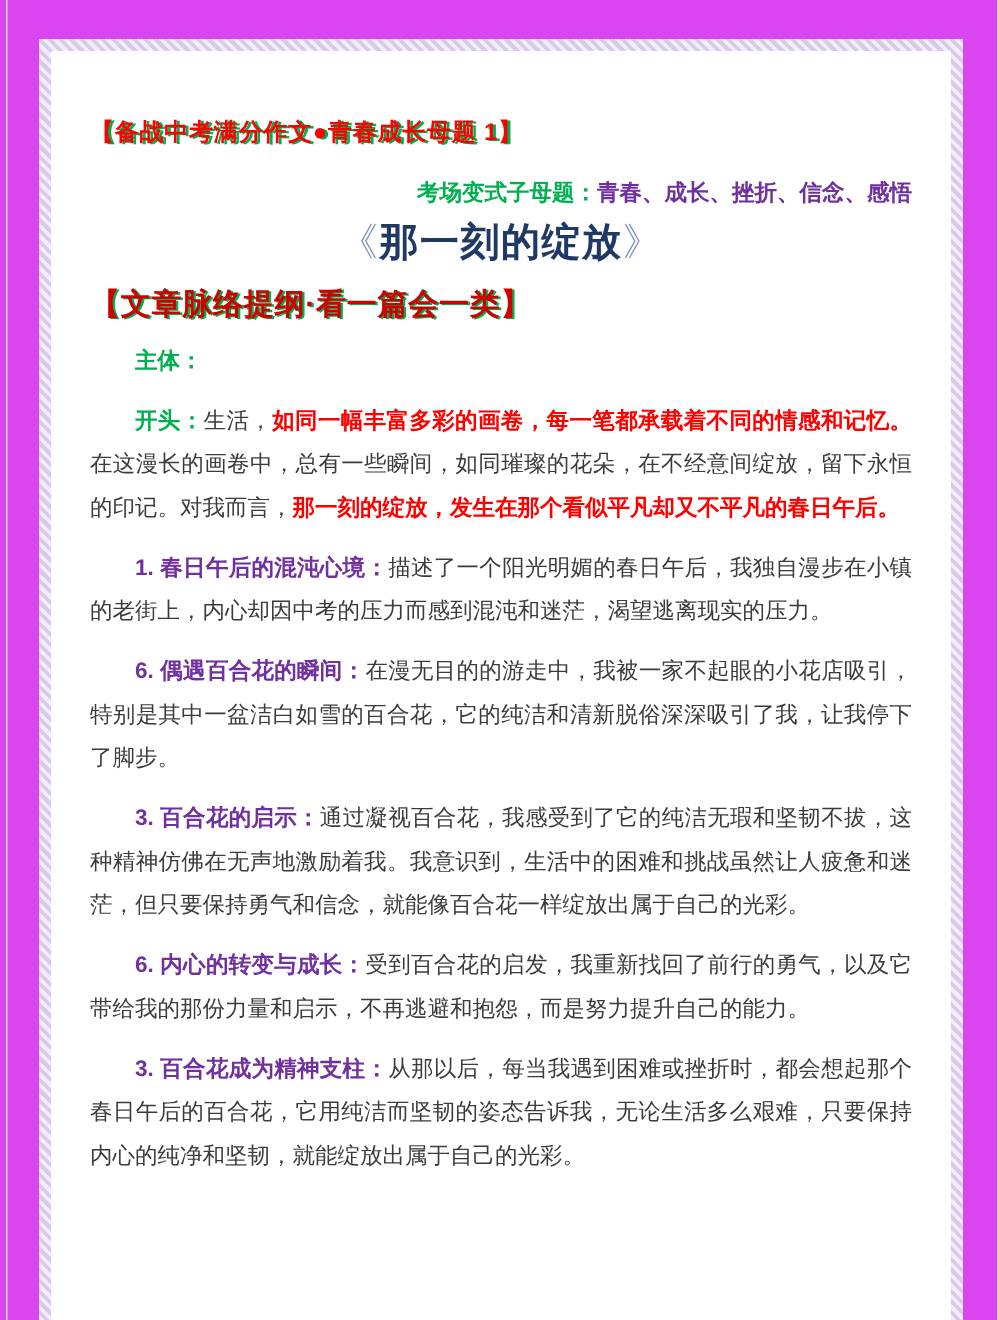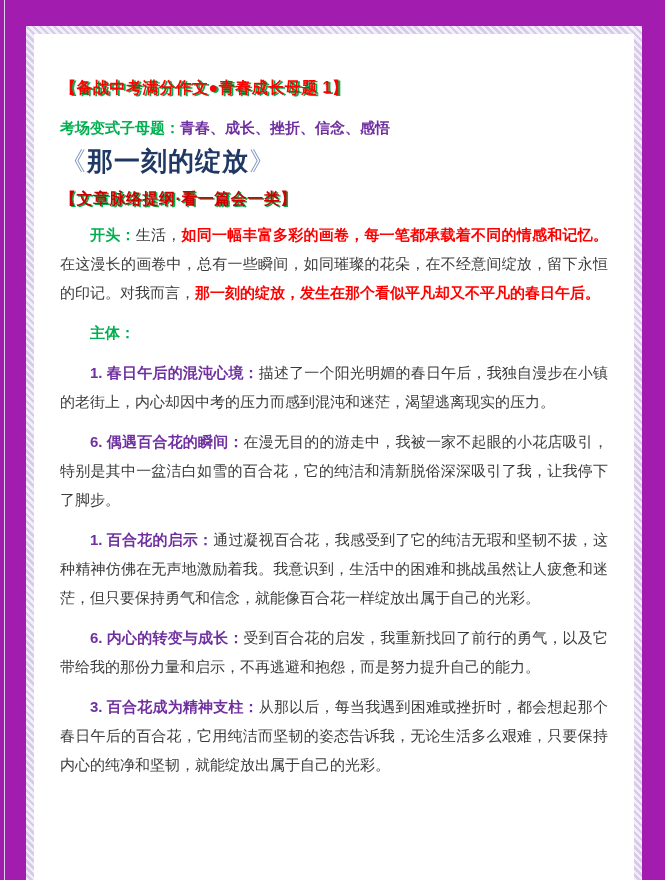--- a/index.html
+++ b/index.html
@@ -4,21 +4,21 @@
 <style>
   html, body {
     margin: 0;
     padding: 0;
     width: 665px;
     height: 880px;
     background: #ffffff;
     overflow: hidden;
     font-family: "Liberation Serif", "DejaVu Serif", serif;
   }
-  .page { position: relative; width: 665px; height: 880px; background:#a21caf; }
+  .page { position: relative; width: 665px; height: 880px; background:#d946ef; }
 
   .edge-line {
     position: absolute;
     left: 4px; top: 0;
     width: 1px; height: 880px;
     background: #ddd2ec;
   }
 
   
   .art-border {
@@ -41,34 +41,36 @@
   .doc-tag {
     font-size: 16px;
     color: #ff0000;
     text-shadow: 2px 1px 0 #00b050;
     margin: 0 0 20px 0;
     letter-spacing: 0.5px;
   }
   .subtitle {
     font-size: 15px;
     margin: 0 0 6px 0;
+    text-align: right;
   }
   .subtitle .lab { color: #00b050; }
   .subtitle .topics { color: #7030a0; }
 
   .essay-title {
+    text-align: center;
     font-size: 26px;
     color: #1f3864;
     margin: 0 0 10px 0;
     letter-spacing: 1px;
   }
   .essay-title .bracket { color: #8096c0; font-weight: normal; }
 
   .section-heading {
-    font-size: 16px;
+    font-size: 20px;
     color: #d00000;
     text-shadow: 1.5px 1px 0 #00b050;
     margin: 6px 0 10px 0;
     letter-spacing: 0.5px;
   }
 
   .para {
     font-size: 15px;
     line-height: 29px;
     color: #3b3b3b;
@@ -96,36 +98,36 @@
       <div class="subtitle hdr-font">
         <span class="lab">考场变式子母题：</span><span class="topics">青春、成长、挫折、信念、感悟</span>
       </div>
 
       <div class="essay-title hdr-font">
         <span class="bracket">《</span><span>那一刻的绽放</span><span class="bracket">》</span>
       </div>
 
       <div class="section-heading hdr-font">【文章脉络提纲·看一篇会一类】</div>
 
+      <p class="para">
+        <span class="g b">主体：</span>
+      </p>
+
       <p class="para lead">
         <span class="g b">开头：</span><span>生活，</span><span class="r b">如同一幅丰富多彩的画卷，每一笔都承载着不同的情感和记忆。</span><span>在这漫长的画卷中，总有一些瞬间，如同璀璨的花朵，在不经意间绽放，留下永恒的印记。对我而言，</span><span class="r b">那一刻的绽放，发生在那个看似平凡却又不平凡的春日午后。</span>
-      </p>
-
-      <p class="para">
-        <span class="g b">主体：</span>
       </p>
 
       <p class="para">
         <span class="p b">1. 春日午后的混沌心境：</span><span>描述了一个阳光明媚的春日午后，我独自漫步在小镇的老街上，内心却因中考的压力而感到混沌和迷茫，渴望逃离现实的压力。</span>
       </p>
       <p class="para">
         <span class="p b">6. 偶遇百合花的瞬间：</span><span>在漫无目的的游走中，我被一家不起眼的小花店吸引，特别是其中一盆洁白如雪的百合花，它的纯洁和清新脱俗深深吸引了我，让我停下了脚步。</span>
       </p>
       <p class="para">
-        <span class="p b">1. 百合花的启示：</span><span>通过凝视百合花，我感受到了它的纯洁无瑕和坚韧不拔，这种精神仿佛在无声地激励着我。我意识到，生活中的困难和挑战虽然让人疲惫和迷茫，但只要保持勇气和信念，就能像百合花一样绽放出属于自己的光彩。</span>
+        <span class="p b">3. 百合花的启示：</span><span>通过凝视百合花，我感受到了它的纯洁无瑕和坚韧不拔，这种精神仿佛在无声地激励着我。我意识到，生活中的困难和挑战虽然让人疲惫和迷茫，但只要保持勇气和信念，就能像百合花一样绽放出属于自己的光彩。</span>
       </p>
       <p class="para">
         <span class="p b">6. 内心的转变与成长：</span><span>受到百合花的启发，我重新找回了前行的勇气，以及它带给我的那份力量和启示，不再逃避和抱怨，而是努力提升自己的能力。</span>
       </p>
       <p class="para">
         <span class="p b">3. 百合花成为精神支柱：</span><span>从那以后，每当我遇到困难或挫折时，都会想起那个春日午后的百合花，它用纯洁而坚韧的姿态告诉我，无论生活多么艰难，只要保持内心的纯净和坚韧，就能绽放出属于自己的光彩。</span>
       </p>
 
 
     </div>

